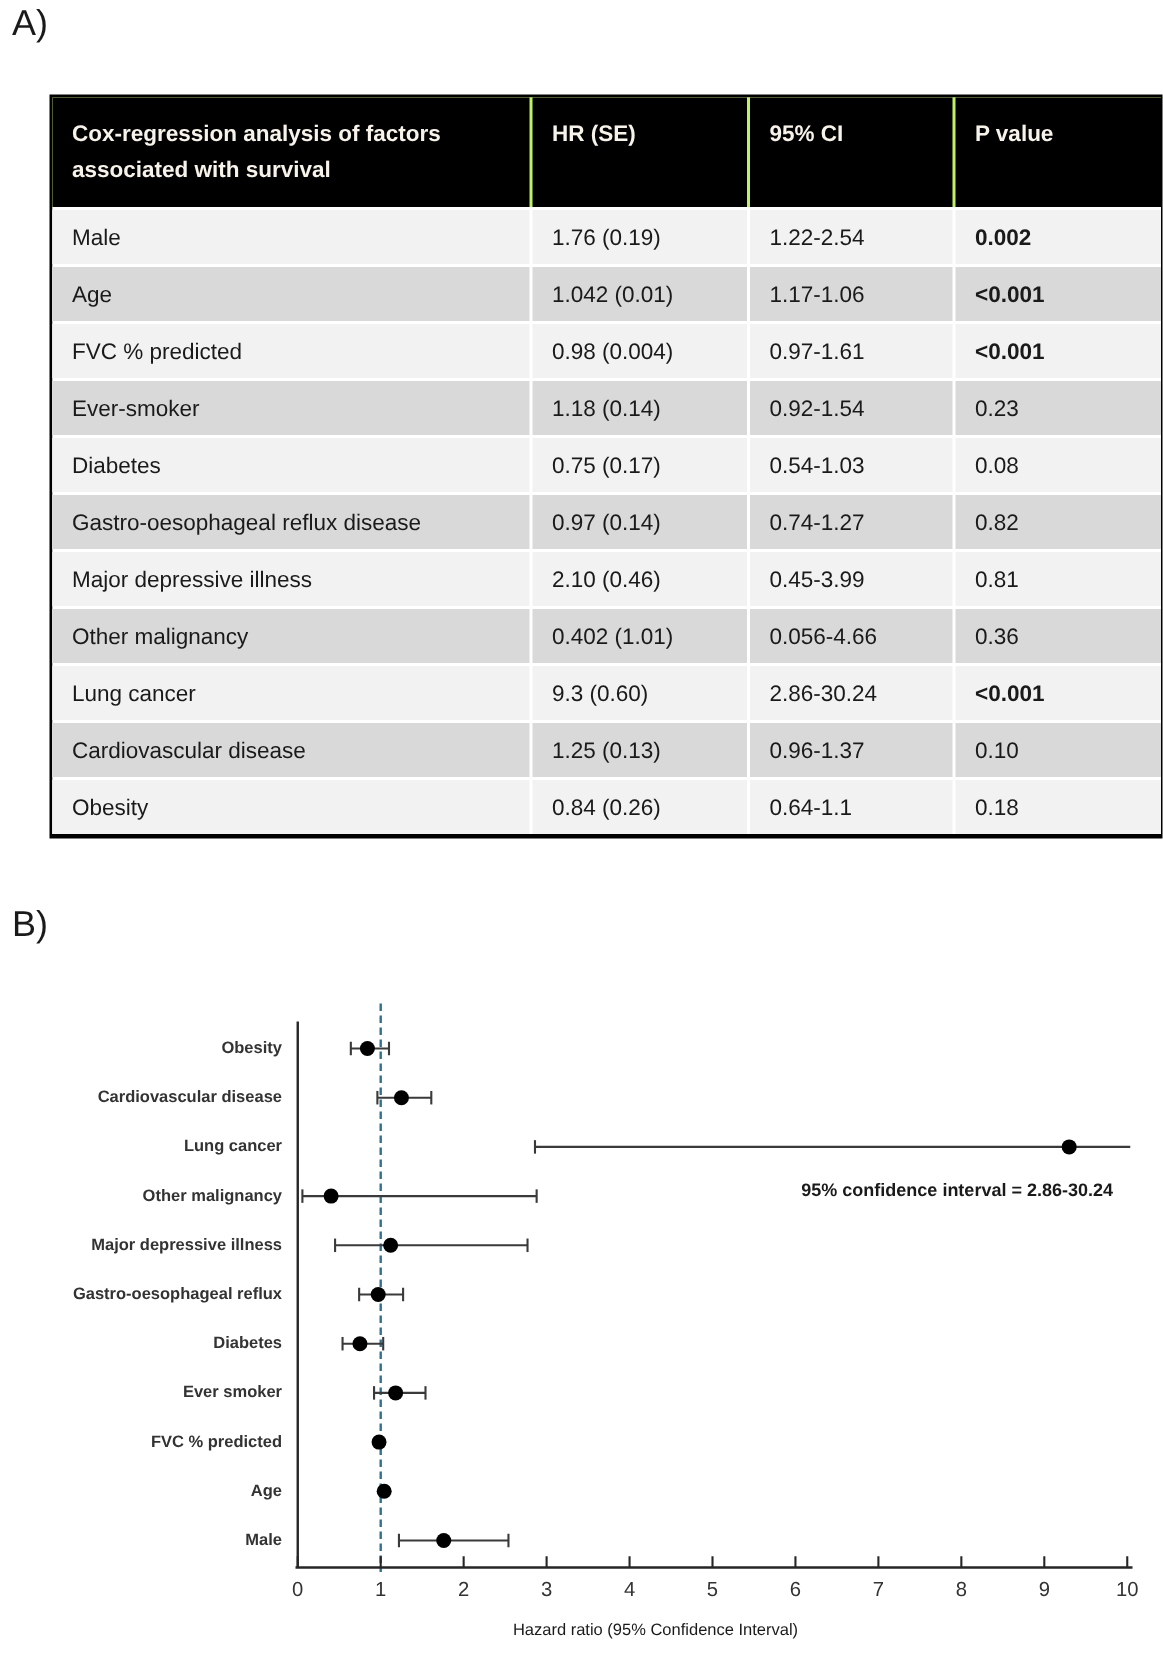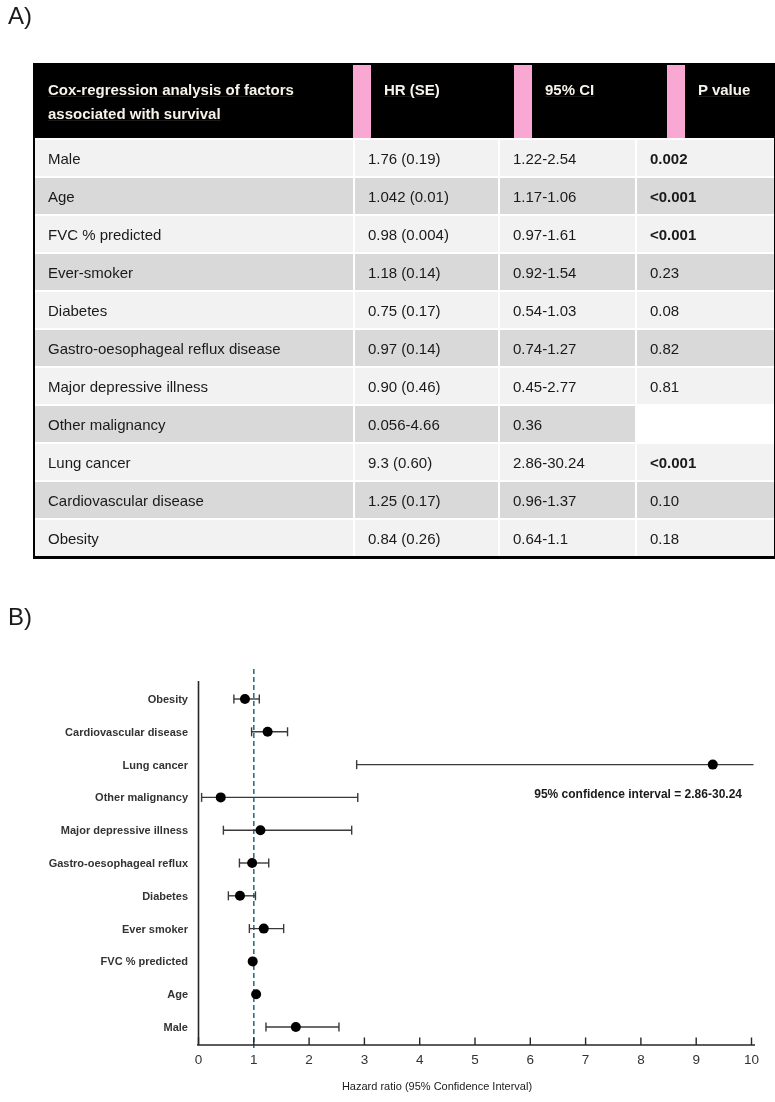--- a/index.html
+++ b/index.html
@@ -7,22 +7,22 @@
   .panel-label{position:absolute;font-size:24px;color:#1a1a1a;}
   #label-a{left:8px;top:2px;}
   #label-b{left:8px;top:603px;}
 
   
   #cox-table{
     position:absolute;left:33px;top:63px;width:739px;
     border:2px solid #000;border-bottom-width:3px;background:#ffffff;
   }
   .t-header{
-    display:grid;grid-template-columns:318px 143px 135px 137px;column-gap:18px;
-    background:#f9a8d4;height:73px;text-decoration:underline;
+    display:grid;grid-template-columns:318px 143px 135px 137px;column-gap:2px;
+    background:#bef264;height:73px;
   }
   .t-header .hcell{
     background:#000000;color:#f7f3ea;font-weight:700;font-size:15px;
     padding:13px 14px 0 13px;line-height:24px;
   }
   .t-body{display:grid;row-gap:2px;background:#ffffff;padding-top:2px;}
   .t-row{
     display:grid;grid-template-columns:318px 143px 135px 137px;column-gap:2px;
     background:#ffffff;height:36px;
   }
@@ -82,38 +82,39 @@
         <div class="cell">0.08</div>
       </div>
       <div class="t-row dark">
         <div class="cell">Gastro-oesophageal reflux disease</div>
         <div class="cell">0.97 (0.14)</div>
         <div class="cell">0.74-1.27</div>
         <div class="cell">0.82</div>
       </div>
       <div class="t-row light">
         <div class="cell">Major depressive illness</div>
-        <div class="cell">0.90 (0.46)</div>
-        <div class="cell">0.45-2.77</div>
+        <div class="cell">2.10 (0.46)</div>
+        <div class="cell">0.45-3.99</div>
         <div class="cell">0.81</div>
       </div>
       <div class="t-row dark">
         <div class="cell">Other malignancy</div>
+        <div class="cell">0.402 (1.01)</div>
         <div class="cell">0.056-4.66</div>
         <div class="cell">0.36</div>
       </div>
       <div class="t-row light">
         <div class="cell">Lung cancer</div>
         <div class="cell">9.3 (0.60)</div>
         <div class="cell">2.86-30.24</div>
         <div class="cell pbold">&lt;0.001</div>
       </div>
       <div class="t-row dark">
         <div class="cell">Cardiovascular disease</div>
-        <div class="cell">1.25 (0.17)</div>
+        <div class="cell">1.25 (0.13)</div>
         <div class="cell">0.96-1.37</div>
         <div class="cell">0.10</div>
       </div>
       <div class="t-row light">
         <div class="cell">Obesity</div>
         <div class="cell">0.84 (0.26)</div>
         <div class="cell">0.64-1.1</div>
         <div class="cell">0.18</div>
       </div>
     </div>

